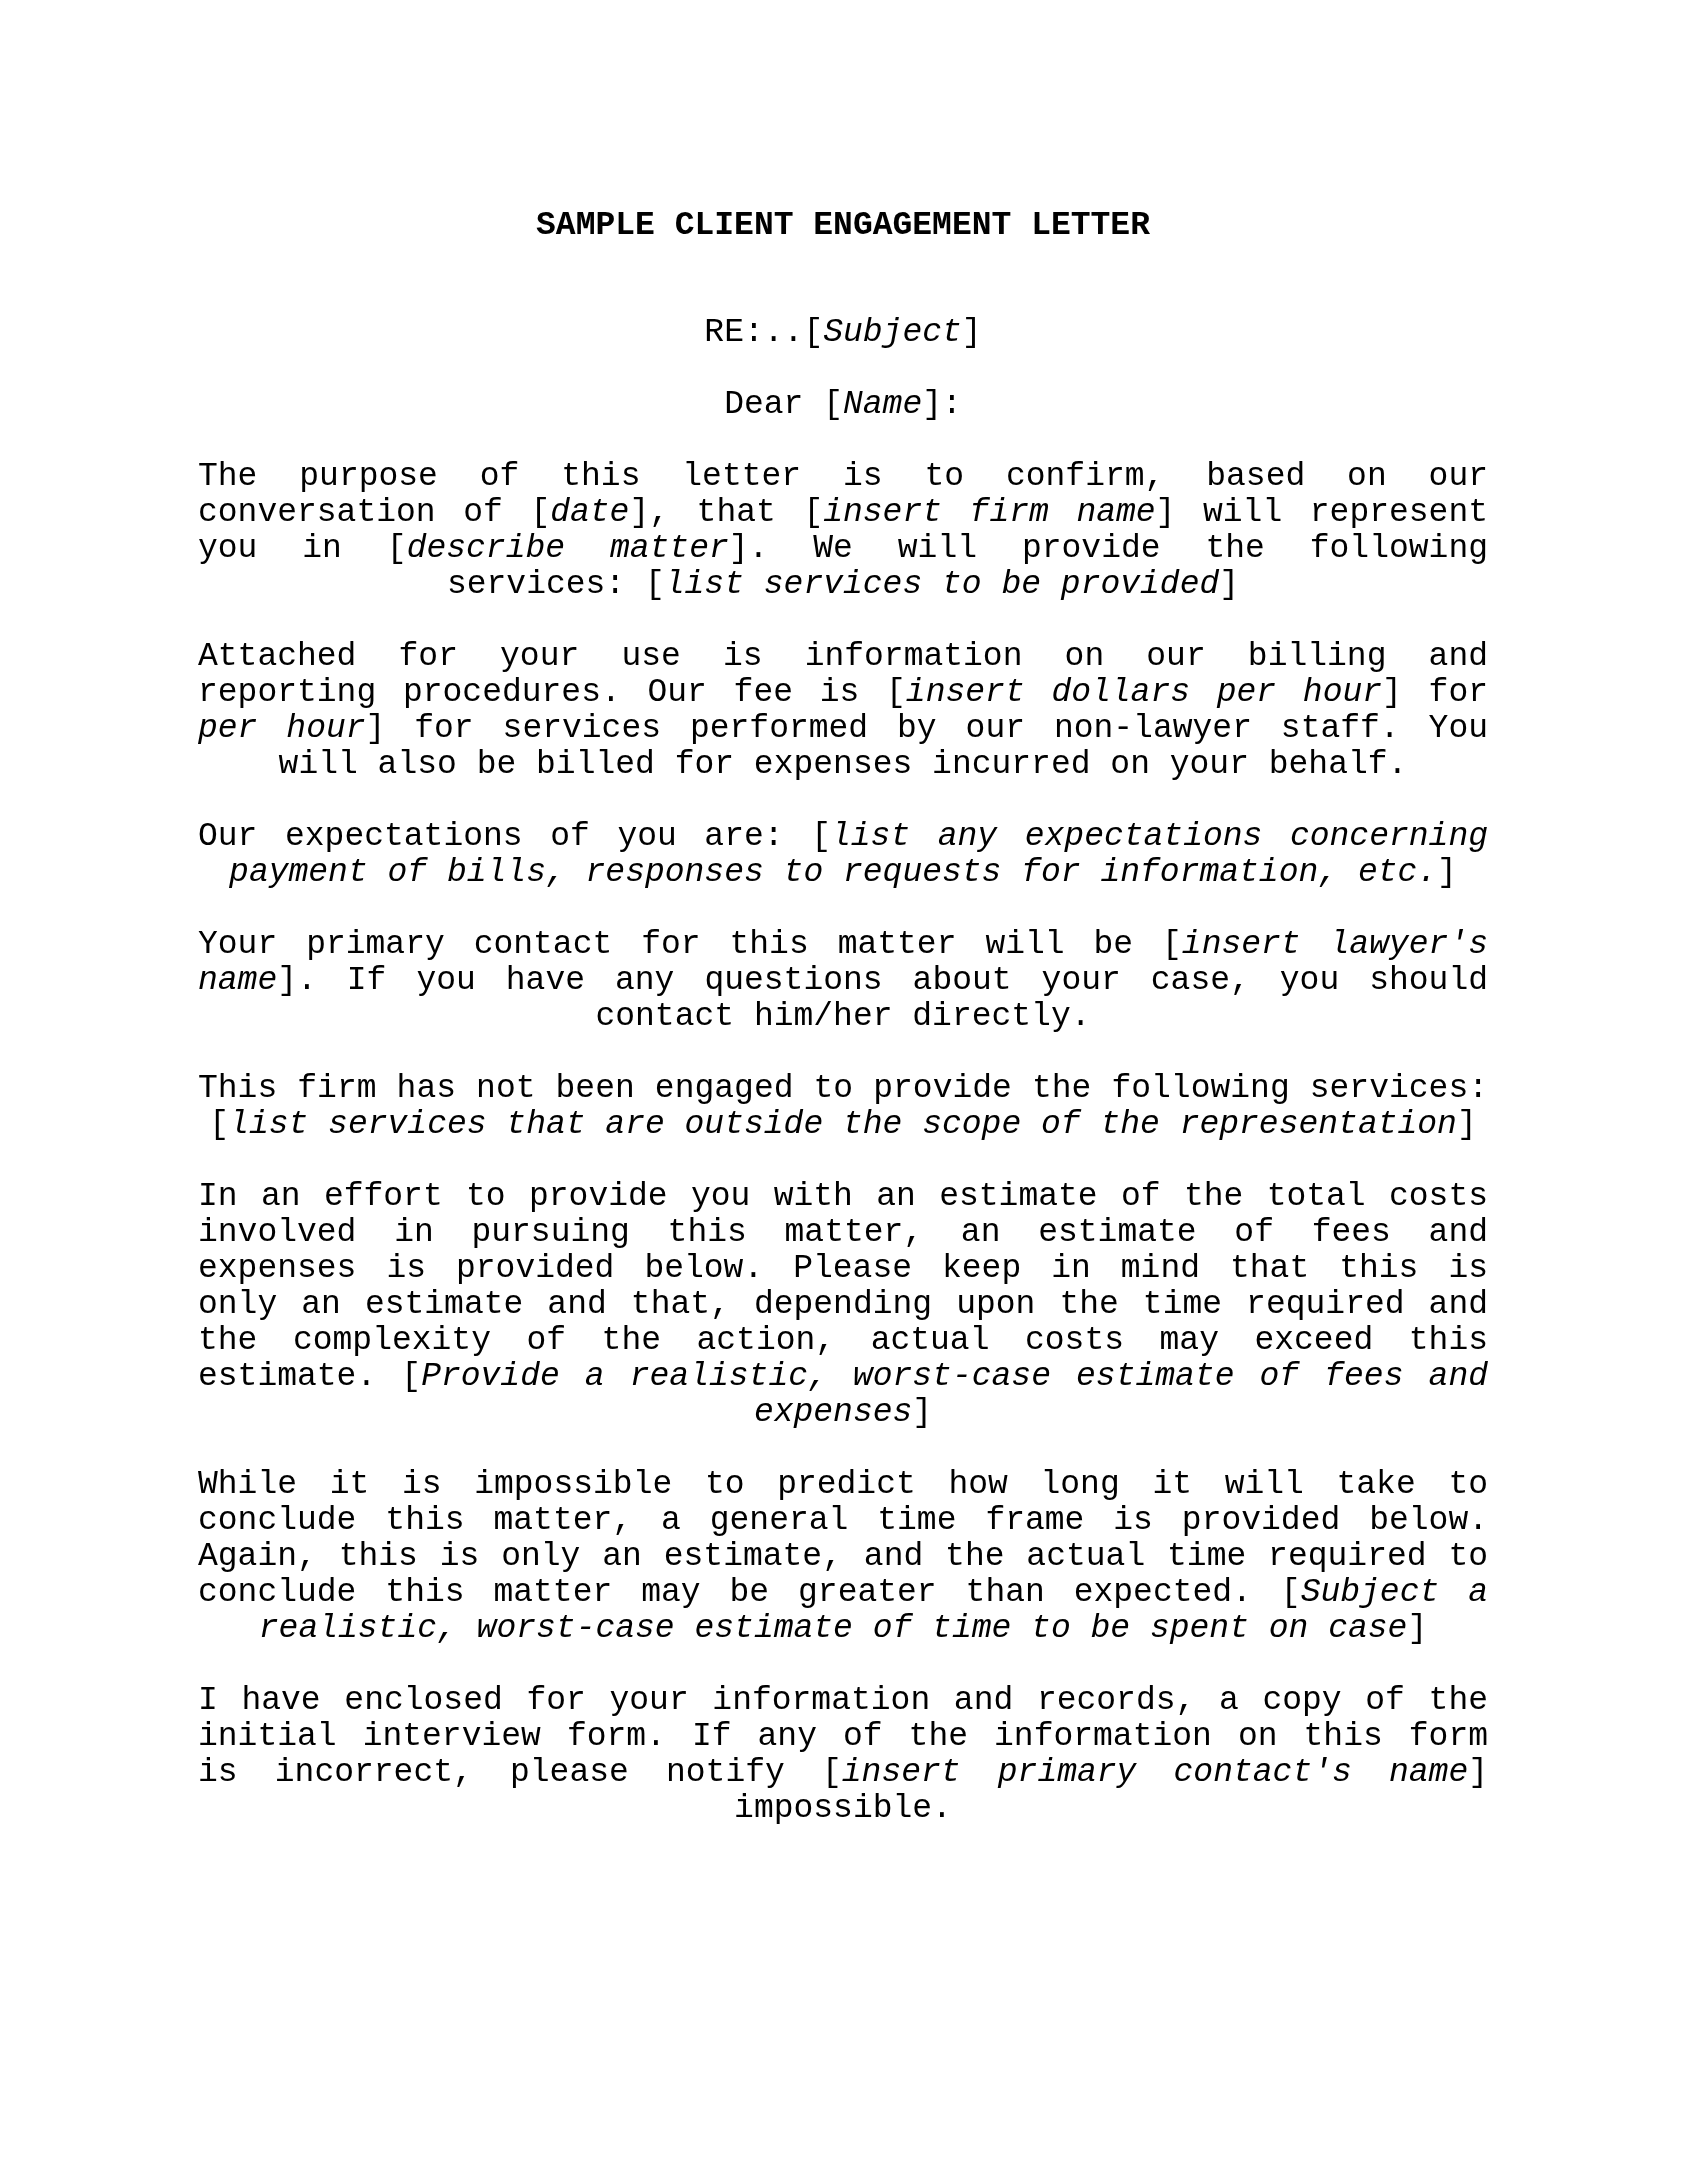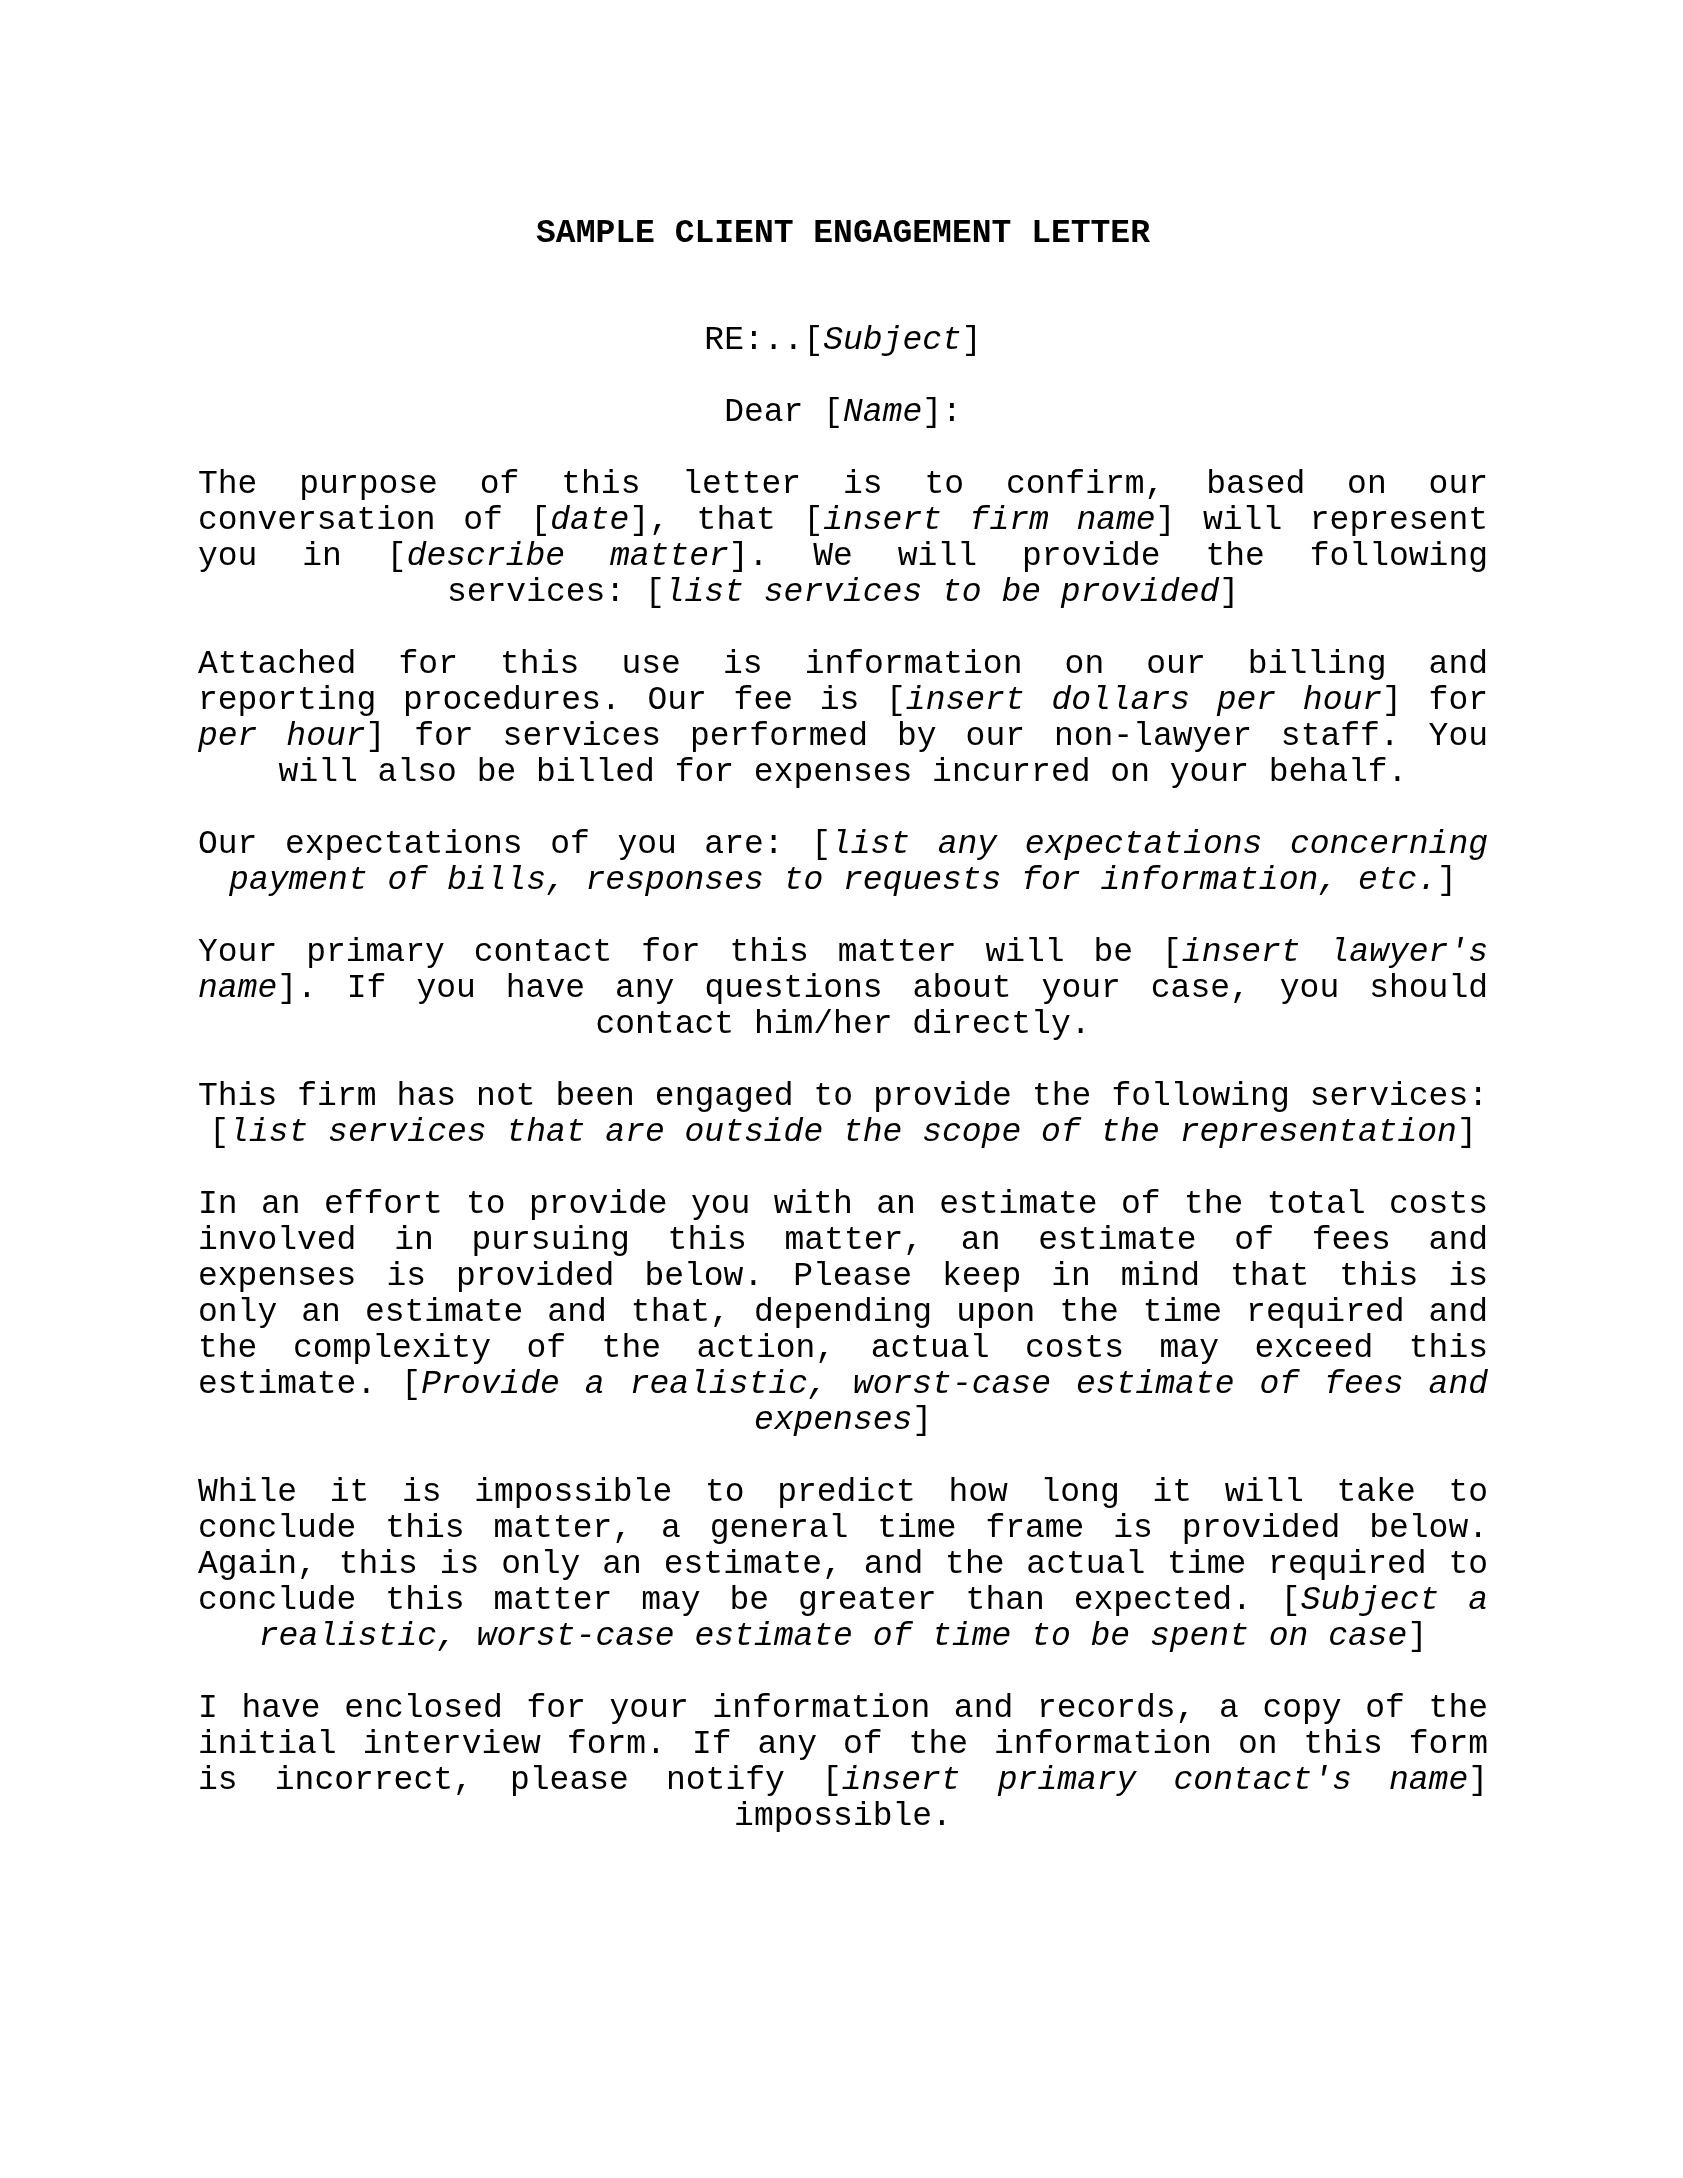--- a/index.html
+++ b/index.html
@@ -20,21 +20,21 @@
   }
   .content {
     position: absolute;
     left: 198px;
     top: 208px;
     width: 1290px;
   }
   .title {
     text-align: center;
     font-weight: bold;
-    margin: 8px 0 71px 0;
+    margin: 0 0 71px 0;
     white-space: nowrap;
   }
   .paragraph {
     margin: 0 0 36px 0;
   }
   .line {
     text-align: center;
   }
   .line.just {
     text-align: justify;
@@ -58,21 +58,21 @@
         <div class="paragraph">
           <div class="line"><span>Dear [</span><em>Name</em><span>]:</span></div>
         </div>
         <div class="paragraph">
           <div class="line just"><span>The purpose of this letter is to confirm, based on our</span></div>
           <div class="line just"><span>conversation of [</span><em>date</em><span>], that [</span><em>insert firm name</em><span>] will represent</span></div>
           <div class="line just"><span>you in [</span><em>describe matter</em><span>]. We will provide the following</span></div>
           <div class="line"><span>services: [</span><em>list services to be provided</em><span>]</span></div>
         </div>
         <div class="paragraph">
-          <div class="line just"><span>Attached for this use is information on our billing and</span></div>
+          <div class="line just"><span>Attached for your use is information on our billing and</span></div>
           <div class="line just"><span>reporting procedures. Our fee is [</span><em>insert dollars per hour</em><span>] for</span></div>
           <div class="line just"><em>per hour</em><span>] for services performed by our non-lawyer staff. You</span></div>
           <div class="line"><span>will also be billed for expenses incurred on your behalf.</span></div>
         </div>
         <div class="paragraph">
           <div class="line just"><span>Our expectations of you are: [</span><em>list any expectations concerning</em></div>
           <div class="line"><em>payment of bills, responses to requests for information, etc.</em><span>]</span></div>
         </div>
         <div class="paragraph">
           <div class="line just"><span>Your primary contact for this matter will be [</span><em>insert lawyer's</em></div>

